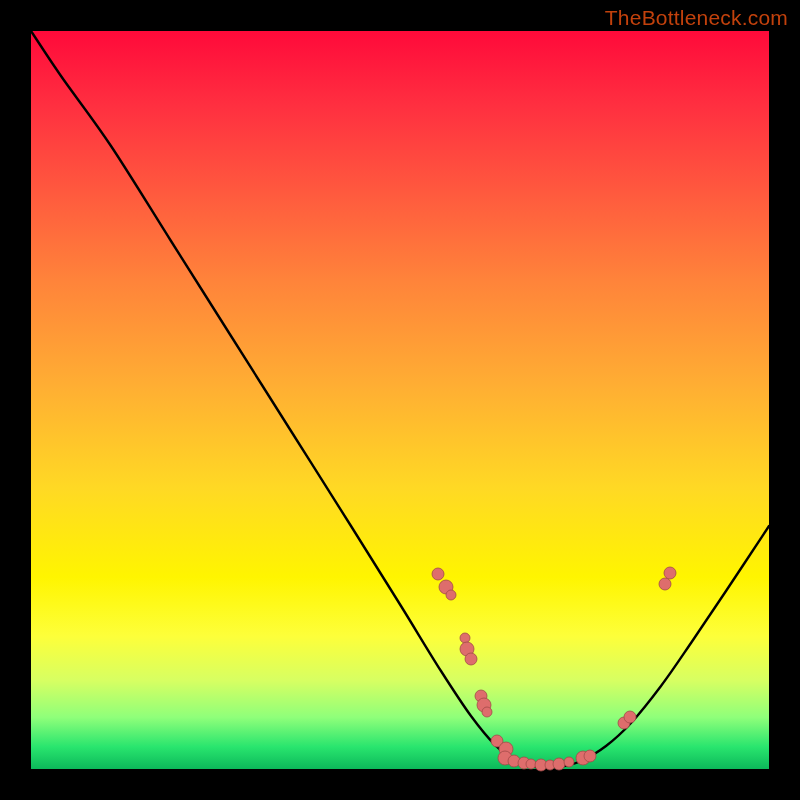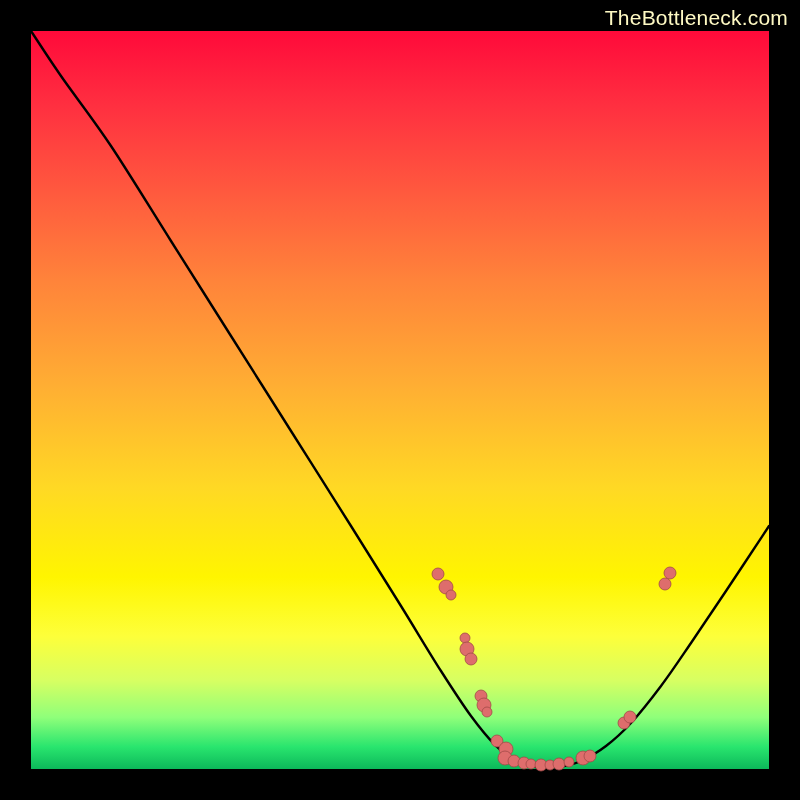--- a/index.html
+++ b/index.html
@@ -29,21 +29,21 @@
       #d7ff62 88%,
       #8fff7a 93%,
       #29e56e 97%,
       #0cb85a 100%
     );
   }
   .watermark {
     position: absolute;
     top: 6px;
     right: 12px;
-    color: #fef9c3;
+    color: #c2410c;
     font-size: 21px;
     font-weight: 400;
     letter-spacing: 0.2px;
     user-select: none;
     text-align: center;
   }
   svg.overlay {
     position: absolute;
     left: 0;
     top: 0;

